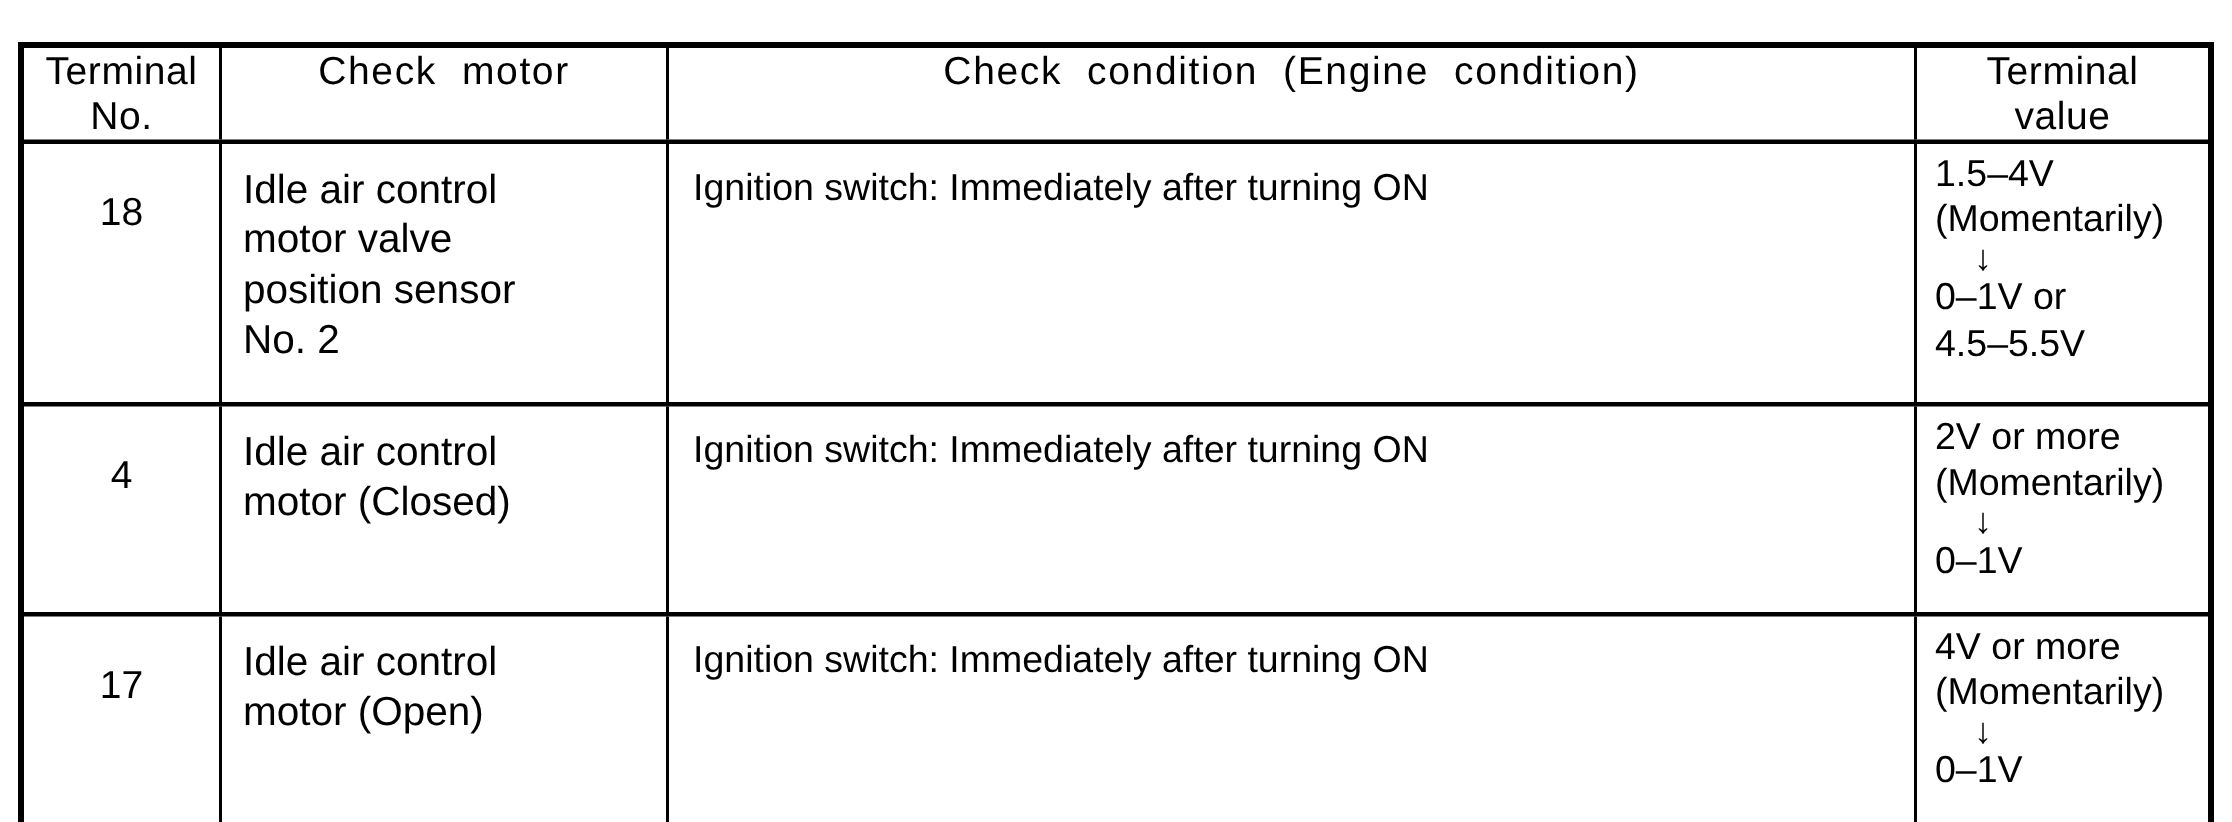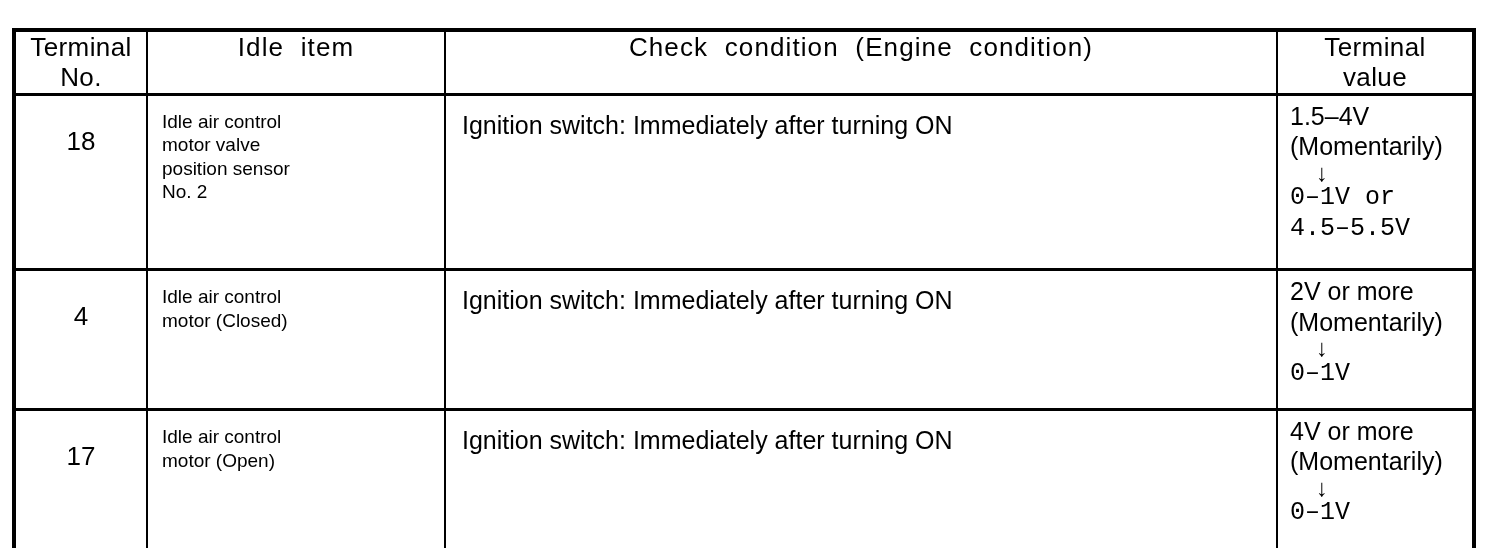--- a/index.html
+++ b/index.html
@@ -67,21 +67,21 @@
   .th-item .hdr-line { letter-spacing: 1.1px; }
 
   
   td.terminal-cell {
     text-align: center;
     font-size: 26px;
     line-height: 1.2;
     padding: 30px 6px 0 6px;
   }
   td.item-cell {
-    font-size: 19px;
+    font-size: 27px;
     line-height: 1.24;
     padding: 14px 8px 0 14px;
     margin-left: 28px;
   }
   td.cond-cell {
     font-size: 25px;
     line-height: 1.24;
     padding: 14px 8px 0 16px;
     margin-left: 36px;
   }
@@ -93,21 +93,21 @@
   .wrap-line { display: block; white-space: pre-wrap; }
   .arrow-line {
     display: block;
     text-align: left;
     padding-left: 26px;
     font-size: 24px;
     line-height: 0.98;
     margin: -1px 0 -1px 0;
   }
   .std-pre { display: block; }
-  .std-post { display: block; font-family: Liberation Mono, monospace; }
+  .std-post { display: block; }
 </style>
 </head>
 <body>
 
 <div class="page">
 
   <table class="spec-table">
     <colgroup>
       <col class="c-term">
       <col class="c-item">
@@ -115,21 +115,21 @@
       <col class="c-std">
     </colgroup>
 
     <thead>
       <tr>
         <th class="th-term">
           <span class="hdr-line">Terminal</span>
           <span class="hdr-line">No.</span>
         </th>
         <th class="th-item">
-          <span class="hdr-line">Idle  item</span>
+          <span class="hdr-line">Check  motor</span>
         </th>
         <th class="th-cond">
           <span class="hdr-line">Check  condition  (Engine  condition)</span>
         </th>
         <th class="th-std">
           <span class="hdr-line">Terminal</span>
           <span class="hdr-line">value</span>
         </th>
       </tr>
     </thead>

